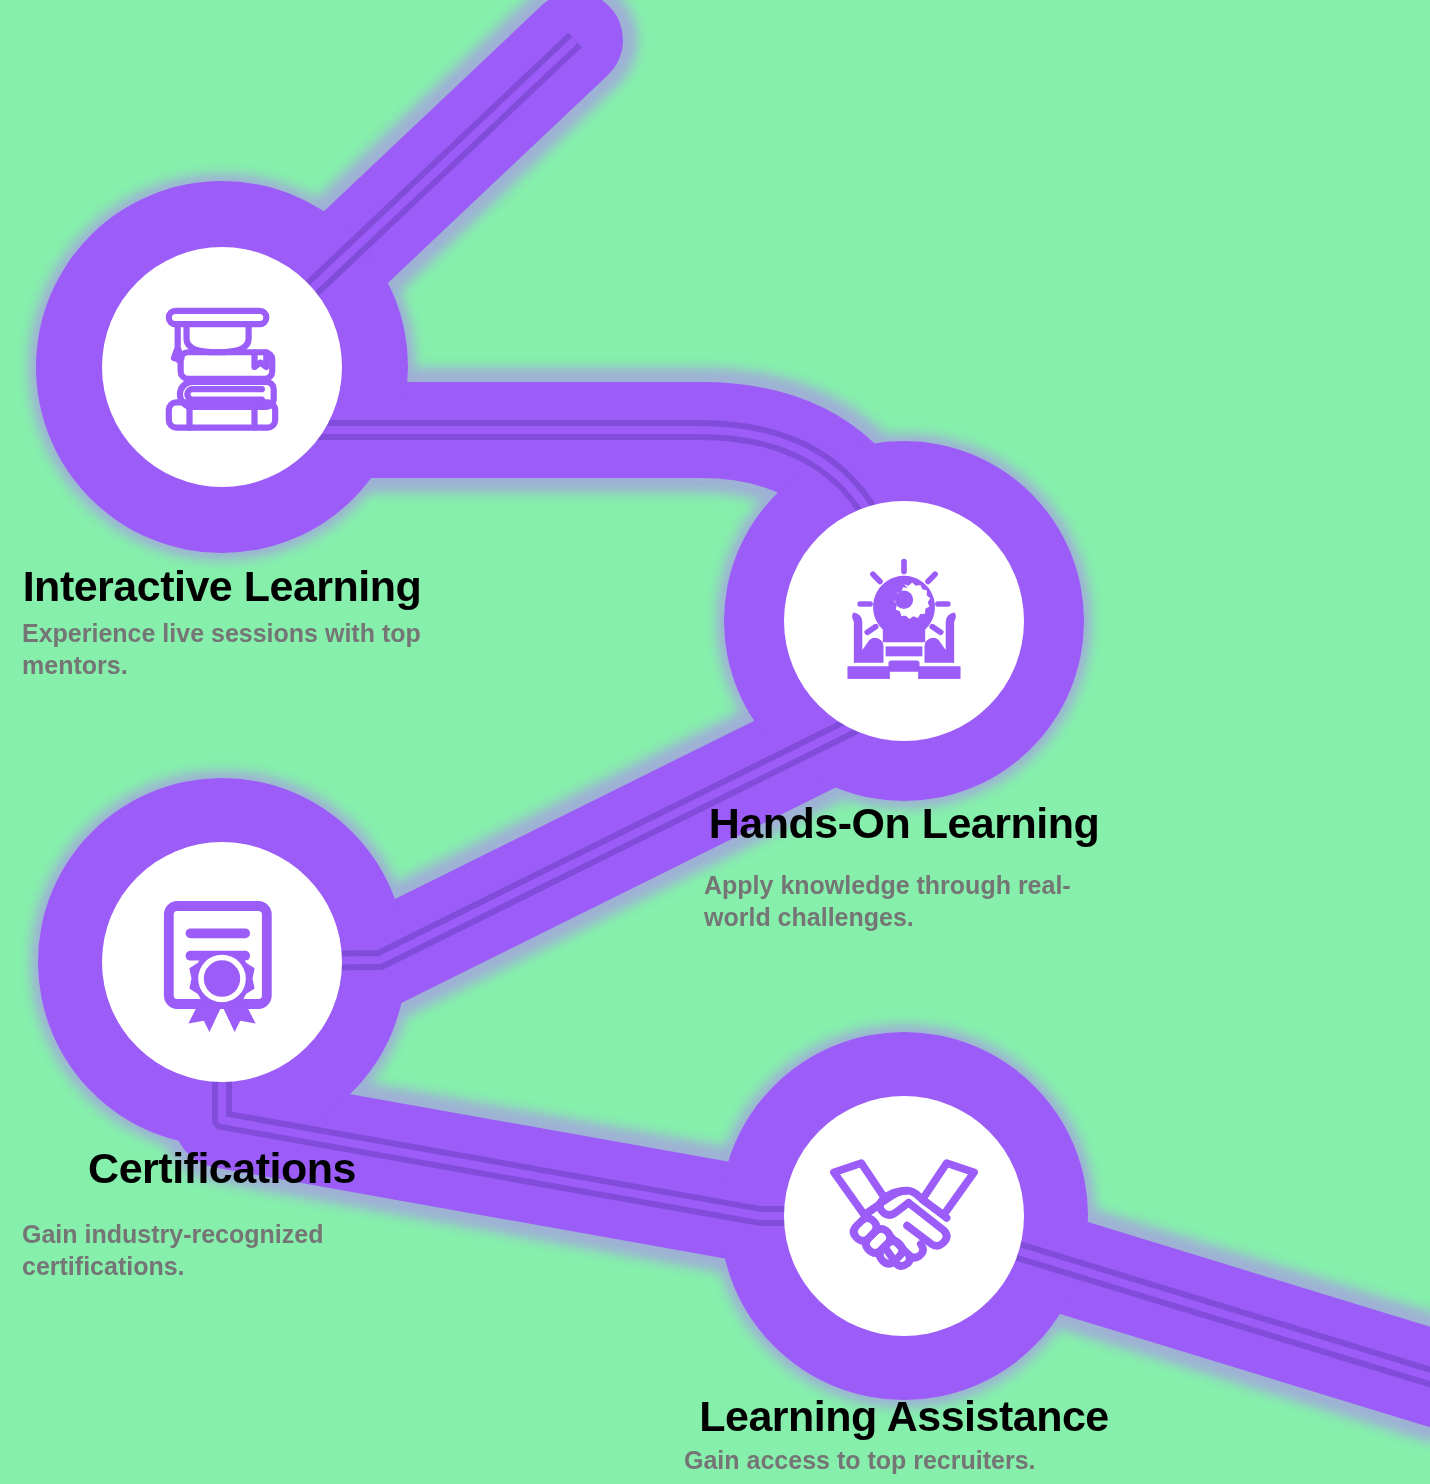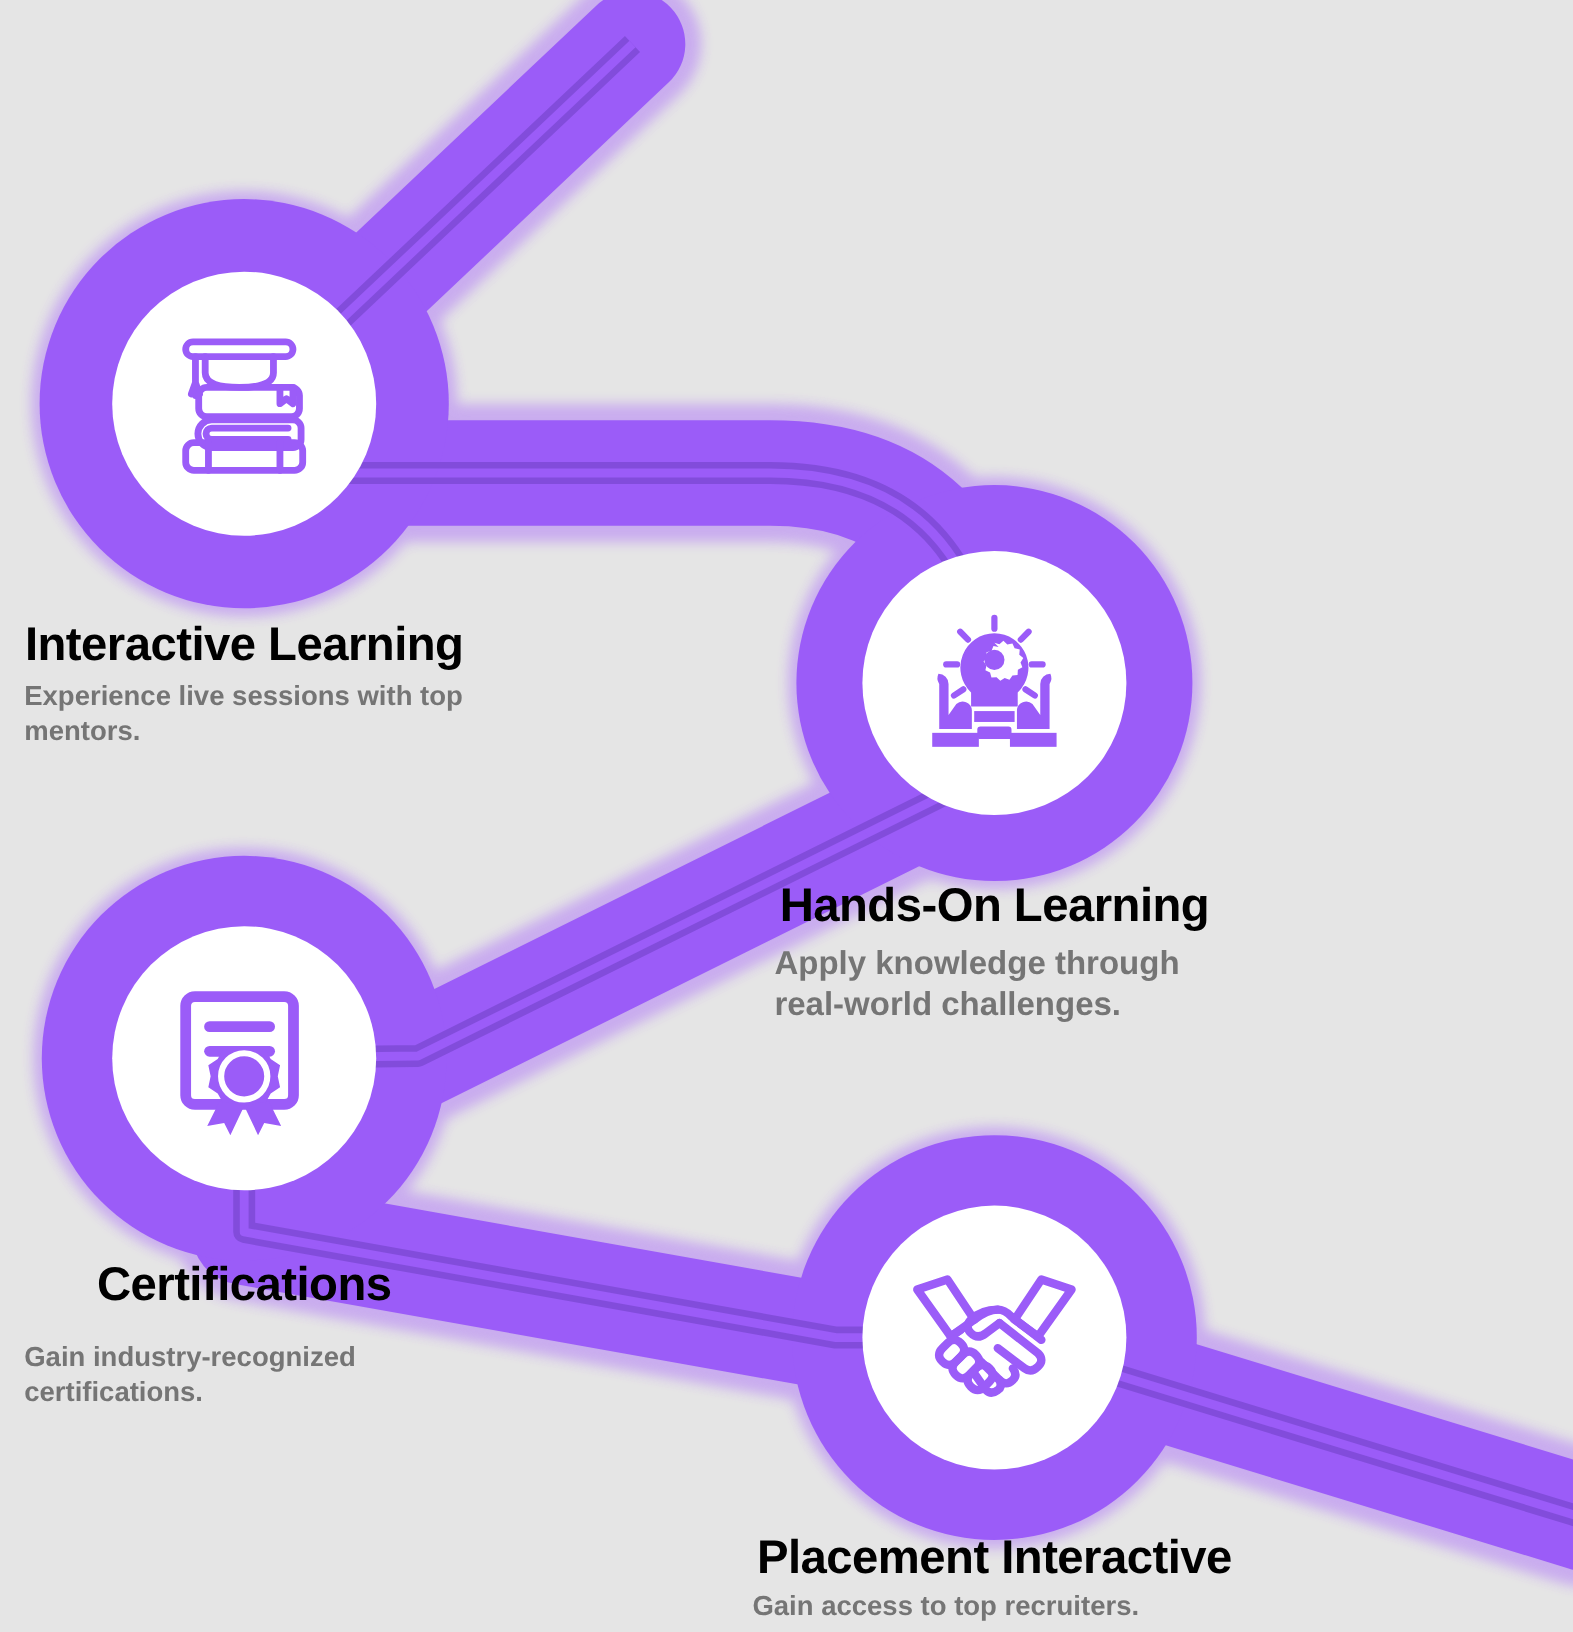--- a/index.html
+++ b/index.html
@@ -7,21 +7,21 @@
     padding: 0;
     background: #000000;
   }
   body {
     font-family: "Liberation Sans", sans-serif;
   }
   #stage {
     position: relative;
     width: 1430px;
     height: 1484px;
-    background: #e5e5e5;
+    background: #86efac;
     overflow: hidden;
   }
   #roadmap-svg {
     position: absolute;
     left: 0;
     top: 0;
     width: 1430px;
     height: 1484px;
   }
   .node {
@@ -136,21 +136,21 @@
           <path d="M50 20 l3.2 1 l2.6 -2.2 l2.5 2.3 l3.3 -0.6 l1.4 3.1 l3.3 0.8 l-0.3 3.3 l2.6 2.2 l-1.8 2.8 l1.2 3.1 l-2.9 1.6 l-0.2 3.4 l-3.3 0.3 l-1.9 2.8 l-3.1 -1.2 l-2.8 1.8 l-2.4 -2.3 l-3.3 0.2 l-0.9 -3.2 l-3 -1.4 l0.7 -3.2 l-1.9 -2.7 l2.3 -2.4 l-0.4 -3.3 l3.2 -0.9 l1.3 -3.1 l3.3 0.5 z"></path>
         </g>
         <circle cx="50" cy="31" r="6.5" fill="#9b5cf8"></circle>
         <path d="M14 40 a6.5 6.5 0 0 1 6.5 6.5 v20 l5 -7 a6 6 0 0 1 10 4 v12 h-21 v-29 a6.5 6.5 0 0 1 -0.5 -6.5 z" fill="#9b5cf8"></path>
         <rect x="10" y="78" width="30" height="9" fill="#9b5cf8"></rect>
         <path d="M86 40 a6.5 6.5 0 0 0 -6.5 6.5 v20 l-5 -7 a6 6 0 0 0 -10 4 v12 h21 v-29 a6.5 6.5 0 0 0 0.5 -6.5 z" fill="#9b5cf8"></path>
         <rect x="60" y="78" width="30" height="9" fill="#9b5cf8"></rect>
       </svg>
     </div>
     <div class="node-title" style="left:-340px; top:178px; width:680px; font-size:43px;">Hands-On Learning</div>
-    <div class="node-desc" style="left:-200px; top:236px; width:400px; font-size:30px;">Apply knowledge through real-world challenges.</div>
+    <div class="node-desc" style="left:-200px; top:248px; width:400px; font-size:25px;">Apply knowledge through real-world challenges.</div>
   </div>
 
   <div class="node" style="left:222px; top:962px;">
     <div class="node-disc" style="left:-120px; top:-120px; width:240px; height:240px;">
       <svg class="node-icon" width="136" height="140" viewBox="0 0 96 100">
         <path d="M16 10 h58 a6 6 0 0 1 6 6 v58 a6 6 0 0 1 -6 6 h-58 a6 6 0 0 1 -6 -6 v-58 a6 6 0 0 1 6 -6 z" fill="none" stroke="#9b5cf8" stroke-width="7"></path>
         <rect x="22" y="26" width="46" height="7" rx="3.5" fill="#9b5cf8"></rect>
         <rect x="22" y="42" width="46" height="7" rx="3.5" fill="#9b5cf8"></rect>
         <path d="M32 78 l-8 16 l11 -2 l4 8 l9 -19 z" fill="#9b5cf8"></path>
         <path d="M64 78 l8 16 l-11 -2 l-4 8 l-9 -19 z" fill="#9b5cf8"></path>
@@ -173,17 +173,17 @@
           <path d="M55 32 L78 50 q4 4 0 8 q-4 4 -8 1 L54 47"></path>
           <path d="M63 59 q3 4 0 7 q-4 4 -8 0 L44 55"></path>
           <path d="M55 66 q2 4 -1 6 q-4 3 -7 0 L40 62"></path>
           <path d="M26 40 l6 -4"></path>
           <path d="M32 44 q-4 -4 -8 0 l-3 3 q-4 4 0 8 q4 4 8 0 l3 -3 q4 -4 0 -8 z"></path>
           <path d="M41 51 q-4 -4 -8 0 l-4 4 q-4 4 0 8 q4 4 8 0 l4 -4 q4 -4 0 -8 z"></path>
           <path d="M49 59 q-4 -4 -8 0 l-3 3 q-4 4 0 8 q4 4 8 0 l3 -3 q4 -4 0 -8 z"></path>
         </g>
       </svg>
     </div>
-    <div class="node-title" style="left:-340px; top:176px; width:680px; font-size:43px;">Placement Interactive</div>
+    <div class="node-title" style="left:-340px; top:176px; width:680px; font-size:43px;">Learning Assistance</div>
     <div class="node-desc" style="left:-220px; top:228px; width:440px; font-size:25px;">Gain access to top recruiters.</div>
   </div>
 
 </div>
 
 </body></html>

